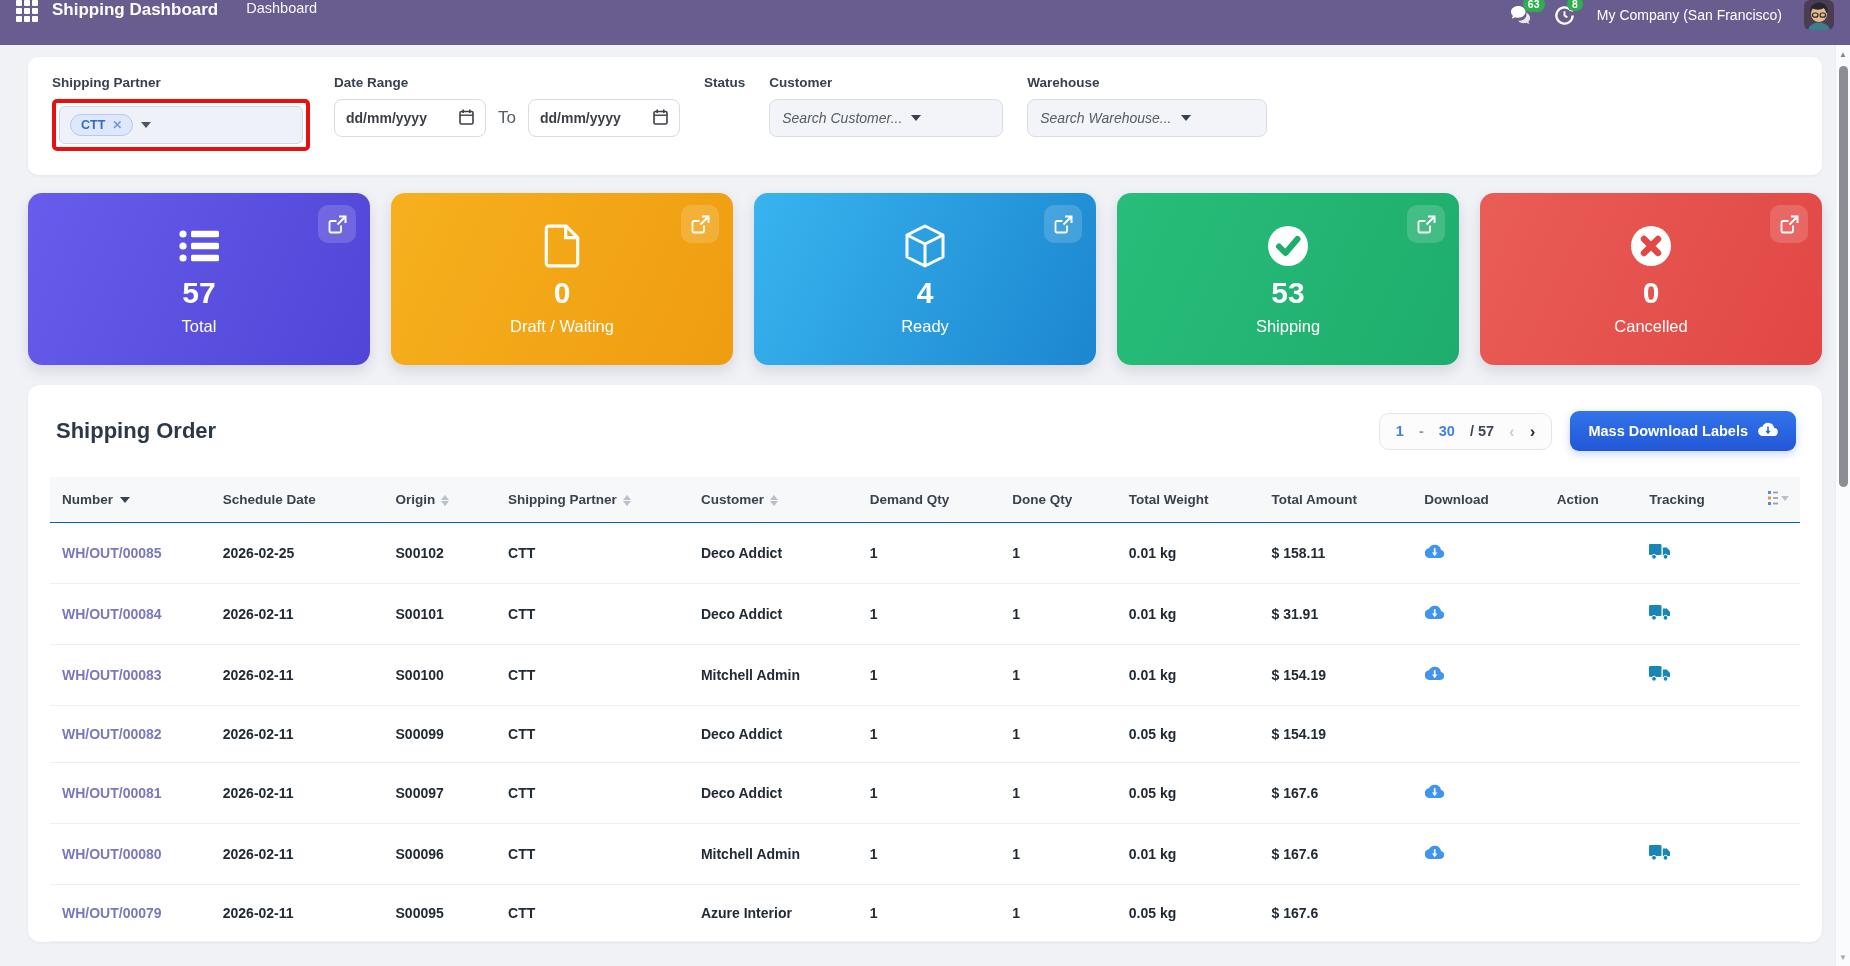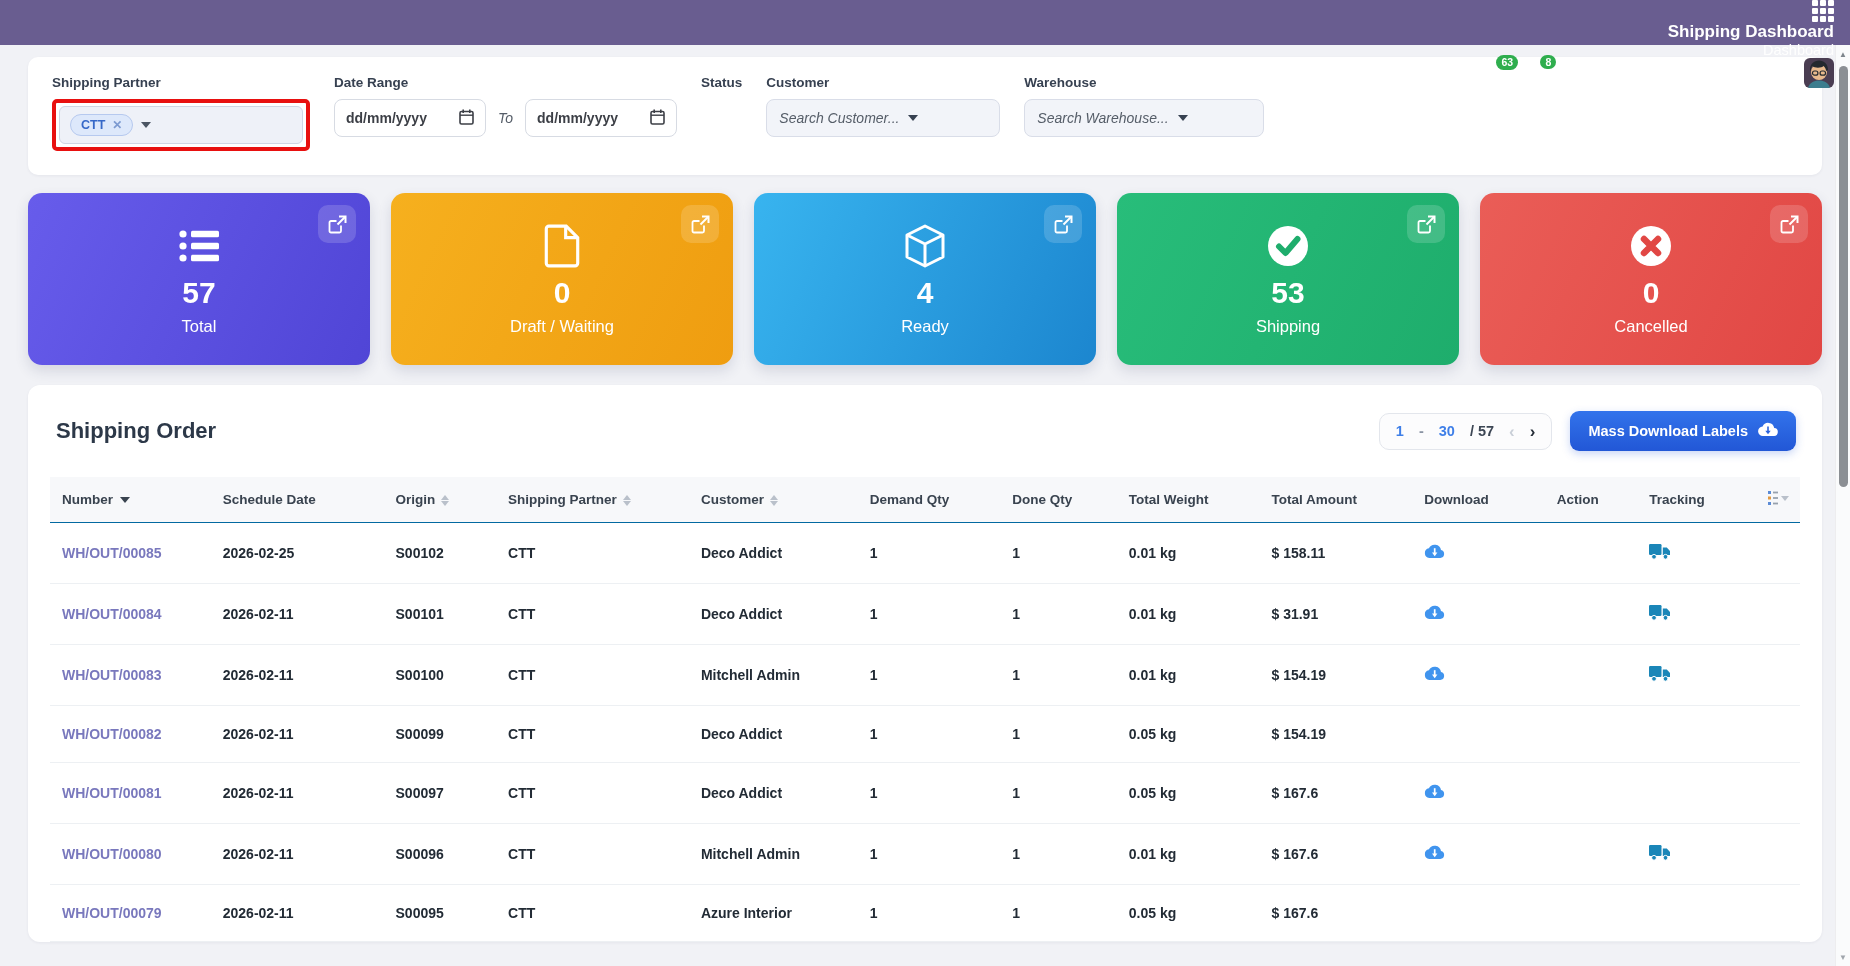--- a/index.html
+++ b/index.html
@@ -4,36 +4,36 @@
 <style>
   * { box-sizing: border-box; margin: 0; padding: 0; }
   html,body { width:1850px; height:966px; overflow:hidden; }
   body {
     font-family: "Liberation Sans", sans-serif;
     background:#f1f2f6;
     color:#222b35;
   }
   
   .topbar {
-    height:45px; background:#695d90; display:flex; align-items:flex-end;
-    padding:0 16px; color:#fff; position:relative; z-index:5;flex-direction:column;
+    height:45px; background:#695d90; display:flex; align-items:flex-start;
+    padding:0 16px; color:#fff; position:relative; z-index:5;
   }
   .grid-icon { display:grid; grid-template-columns:repeat(3,6px); grid-template-rows:repeat(3,6px); gap:2px; cursor:pointer; }
   .grid-icon i { background:#fff; border-radius:1px; }
   .app-title { font-size:17px; font-weight:bold; margin-left:14px; cursor:pointer; }
   .menu-item { font-size:14.5px; margin-left:28px; opacity:.95; cursor:pointer; }
   .topbar-right { margin-left:auto; display:flex; align-items:center; gap:22px; }
   .icon-badge { position:relative; cursor:pointer; display:flex; }
   .icon-badge svg { display:block; }
   .badge {
     position:absolute; top:-8px; left:13px; background:#2fae4e; color:#fff;
     font-size:10.5px; font-weight:bold; border-radius:999px; padding:2px 5px; line-height:1;
     min-width:16px; text-align:center;
   }
-  .company-name { font-size:16px; cursor:pointer;font-style:italic; }
+  .company-name { font-size:14px; cursor:pointer; }
   .avatar { width:30px; height:30px; border-radius:6px; overflow:hidden; display:block; cursor:pointer; }
 
   
   .page { padding:0 28px; }
 
   
   .filter-panel {
     background:#fff; border-radius:10px; margin-top:12px;
     padding:18px 24px 24px; display:flex; gap:24px;
     box-shadow:0 1px 3px rgba(30,40,60,.06);
@@ -51,21 +51,21 @@
   }
   .tag-pill .tag-text { font-size:12.5px; font-weight:bold; color:#3668c8; }
   .tag-pill .tag-x { font-size:12px; color:#7d9ad1; font-weight:bold; cursor:pointer; }
   .caret { width:0; height:0; border-left:5px solid transparent; border-right:5px solid transparent; border-top:6px solid #4b5563; display:inline-block; }
   .date-row { display:flex; align-items:center; gap:12px; }
   .date-input {
     width:152px; height:38px; background:#fff; border:1px solid #d7dbe3; border-radius:8px;
     display:flex; align-items:center; justify-content:space-between; padding:0 11px;
     font-size:14px; font-weight:600; color:#3c3f46; cursor:text;
   }
-  .to-label { font-size:14px; color:#555d68;font-style:italic; }
+  .to-label { font-size:17px; color:#555d68; }
   .select-box {
     height:38px; background:#f2f4f9; border:1px solid #d9dde8; border-radius:8px;
     display:flex; align-items:center; gap:9px; padding:0 12px;
     font-size:14px; font-style:italic; color:#555d68; cursor:pointer;
   }
   .select-box .caret { border-top-color:#374151; }
   .w-status { width:248px; } .w-cust { width:234px; } .w-wh { width:240px; }
 
   
   .cards { display:flex; gap:21px; margin-top:18px; }

